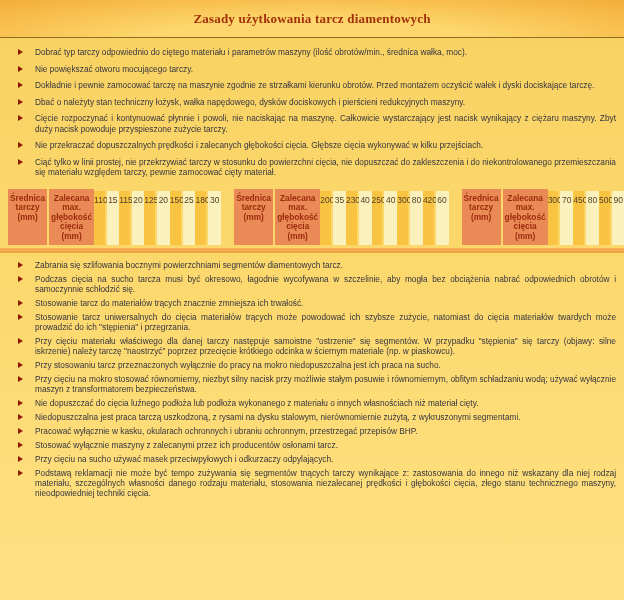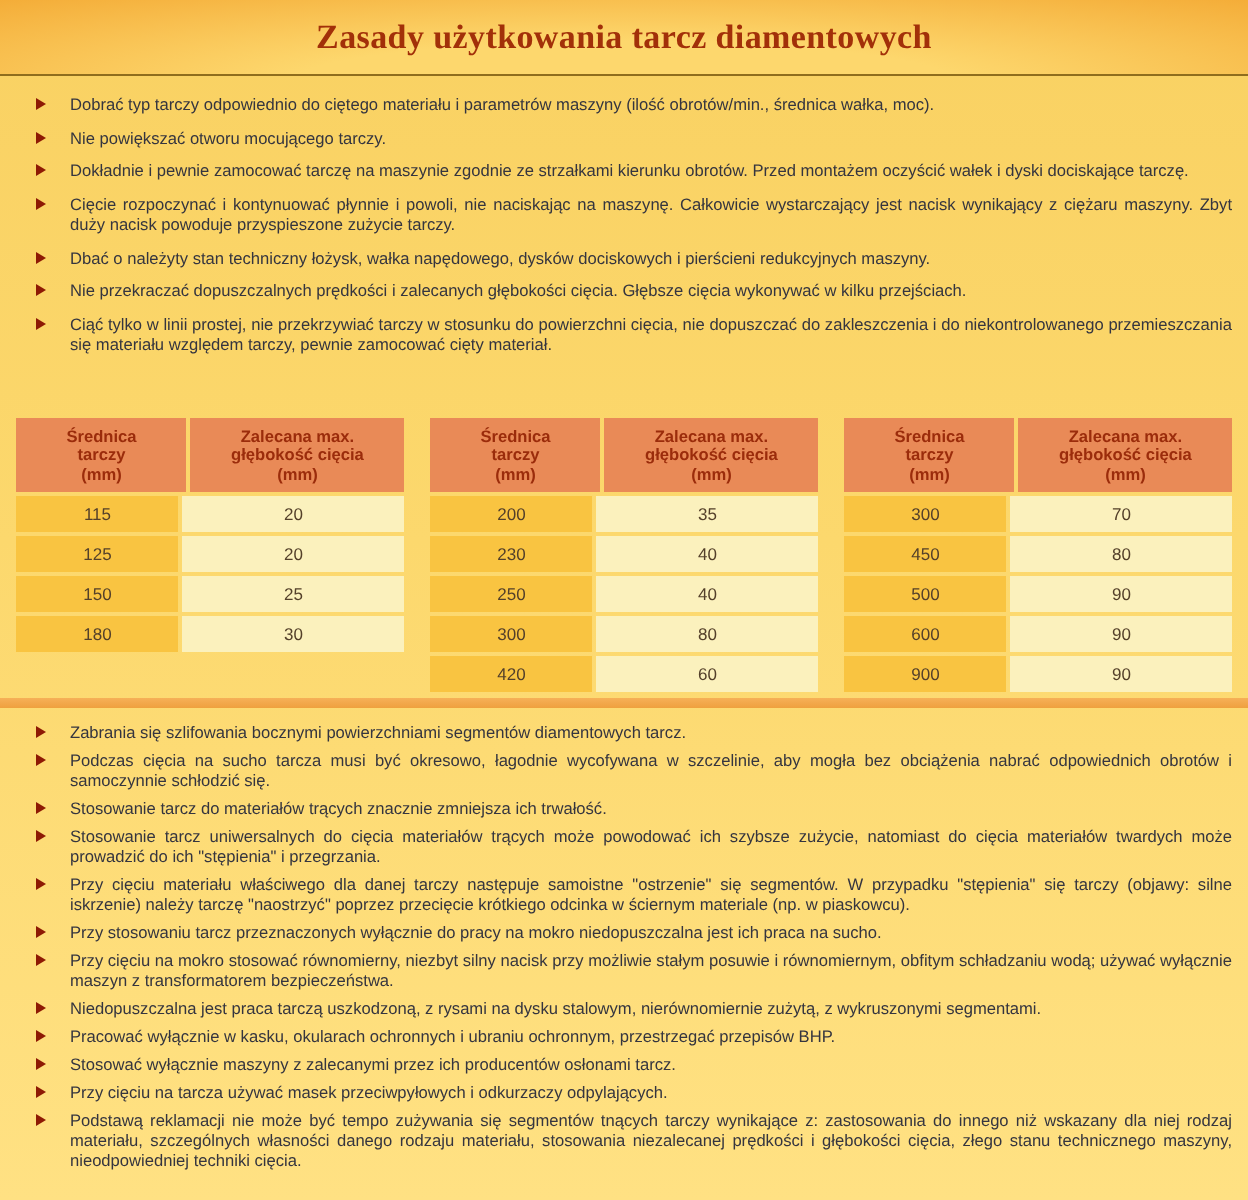--- a/index.html
+++ b/index.html
@@ -13,21 +13,21 @@
   
   .titlebar{
     height:37px;
     background:radial-gradient(95% 200% at 50% 112%, #fdd76d 28%, #f4ac37 78%, #e99a27 100%);
     border-bottom:1px solid #8f6d1d;
   }
   .titlebar h1{
     margin:0;
     font-family:"Liberation Serif", serif;
     font-weight:bold;
-    font-size:17px;
+    font-size:13px;
     line-height:37px;
     text-align:center;
     color:#a23009;
     letter-spacing:.2px;
   }
 
   
   ul.rules{list-style:none;margin:0;padding:9px 8px 0 17px;}
   ul.rules li{
     position:relative;
@@ -43,21 +43,21 @@
   .blt{
     position:absolute;left:1px;top:2px;
     width:0;height:0;
     border-left:5px solid #8e1a04;
     border-top:3px solid transparent;
     border-bottom:3px solid transparent;
   }
 
   
   .tables{display:flex;gap:13px;padding:5px 8px 0 8px;}
-  .dtable{flex:1;display:flex;flex-direction:column;margin-top:20px;}
+  .dtable{flex:1;display:flex;flex-direction:row;}
   .thead{display:flex;gap:2px;}
   .th{
     background:#e98a57;
     color:#9b2c0b;
     font-weight:bold;
     font-size:8.3px;
     line-height:9.5px;
     text-align:center;
     white-space:pre-line;
     padding:5px 2px 4px 2px;
@@ -86,37 +86,41 @@
 <div class="page">
 
   <header class="titlebar">
     <h1>Zasady użytkowania tarcz diamentowych</h1>
   </header>
 
   <ul class="rules top">
     <li><span class="blt"></span><span>Dobrać typ tarczy odpowiednio do ciętego materiału i parametrów maszyny (ilość obrotów/min., średnica wałka, moc).</span></li>
     <li><span class="blt"></span><span>Nie powiększać otworu mocującego tarczy.</span></li>
     <li><span class="blt"></span><span>Dokładnie i pewnie zamocować tarczę na maszynie zgodnie ze strzałkami kierunku obrotów. Przed montażem oczyścić wałek i dyski dociskające tarczę.</span></li>
+    <li><span class="blt"></span><span>Dbać o należyty stan techniczny łożysk, wałka napędowego, dysków dociskowych i pierścieni redukcyjnych maszyny.</span></li>
     <li><span class="blt"></span><span>Cięcie rozpoczynać i kontynuować płynnie i powoli, nie naciskając na maszynę. Całkowicie wystarczający jest nacisk wynikający z ciężaru maszyny. Zbyt duży nacisk powoduje przyspieszone zużycie tarczy.</span></li>
-    <li><span class="blt"></span><span>Dbać o należyty stan techniczny łożysk, wałka napędowego, dysków dociskowych i pierścieni redukcyjnych maszyny.</span></li>
     <li><span class="blt"></span><span>Nie przekraczać dopuszczalnych prędkości i zalecanych głębokości cięcia. Głębsze cięcia wykonywać w kilku przejściach.</span></li>
     <li><span class="blt"></span><span>Ciąć tylko w linii prostej, nie przekrzywiać tarczy w stosunku do powierzchni cięcia, nie dopuszczać do zakleszczenia i do niekontrolowanego przemieszczania się materiału względem tarczy, pewnie zamocować cięty materiał.</span></li>
   </ul>
 
   <section class="tables">
 
     <div class="dtable">
       <div class="thead">
         <div class="th c1">Średnica
 tarczy
 (mm)</div>
         <div class="th c2">Zalecana max.
 głębokość cięcia
 (mm)</div>
       </div>
+      <div class="trow">
+          <div class="td c1">110</div>
+          <div class="td c2">15</div>
+        </div>
       <div class="trow">
           <div class="td c1">115</div>
           <div class="td c2">20</div>
         </div>
       <div class="trow">
           <div class="td c1">125</div>
           <div class="td c2">20</div>
         </div>
       <div class="trow">
           <div class="td c1">150</div>
@@ -195,21 +199,22 @@
   <div class="divider-bar"></div>
 
   <ul class="rules bottom">
     <li><span class="blt"></span><span>Zabrania się szlifowania bocznymi powierzchniami segmentów diamentowych tarcz.</span></li>
     <li><span class="blt"></span><span>Podczas cięcia na sucho tarcza musi być okresowo, łagodnie wycofywana w szczelinie, aby mogła bez obciążenia nabrać odpowiednich obrotów i samoczynnie schłodzić się.</span></li>
     <li><span class="blt"></span><span>Stosowanie tarcz do materiałów trących znacznie zmniejsza ich trwałość.</span></li>
     <li><span class="blt"></span><span>Stosowanie tarcz uniwersalnych do cięcia materiałów trących może powodować ich szybsze zużycie, natomiast do cięcia materiałów twardych może prowadzić do ich "stępienia" i przegrzania.</span></li>
     <li><span class="blt"></span><span>Przy cięciu materiału właściwego dla danej tarczy następuje samoistne "ostrzenie" się segmentów. W przypadku "stępienia" się tarczy (objawy: silne iskrzenie) należy tarczę "naostrzyć" poprzez przecięcie krótkiego odcinka w ściernym materiale (np. w piaskowcu).</span></li>
     <li><span class="blt"></span><span>Przy stosowaniu tarcz przeznaczonych wyłącznie do pracy na mokro niedopuszczalna jest ich praca na sucho.</span></li>
     <li><span class="blt"></span><span>Przy cięciu na mokro stosować równomierny, niezbyt silny nacisk przy możliwie stałym posuwie i równomiernym, obfitym schładzaniu wodą; używać wyłącznie maszyn z transformatorem bezpieczeństwa.</span></li>
+    <li><span class="blt"></span><span>Nie dopuszczać do cięcia luźnego podłoża lub podłoża wykonanego z materiału o innych własnościach niż materiał cięty.</span></li>
     <li><span class="blt"></span><span>Niedopuszczalna jest praca tarczą uszkodzoną, z rysami na dysku stalowym, nierównomiernie zużytą, z wykruszonymi segmentami.</span></li>
     <li><span class="blt"></span><span>Pracować wyłącznie w kasku, okularach ochronnych i ubraniu ochronnym, przestrzegać przepisów BHP.</span></li>
     <li><span class="blt"></span><span>Stosować wyłącznie maszyny z zalecanymi przez ich producentów osłonami tarcz.</span></li>
-    <li><span class="blt"></span><span>Przy cięciu na tarcza używać masek przeciwpyłowych i odkurzaczy odpylających.</span></li>
+    <li><span class="blt"></span><span>Przy cięciu na sucho używać masek przeciwpyłowych i odkurzaczy odpylających.</span></li>
     <li><span class="blt"></span><span>Podstawą reklamacji nie może być tempo zużywania się segmentów tnących tarczy wynikające z: zastosowania do innego niż wskazany dla niej rodzaj materiału, szczególnych własności danego rodzaju materiału, stosowania niezalecanej prędkości i głębokości cięcia, złego stanu technicznego maszyny, nieodpowiedniej techniki cięcia.</span></li>
 
   </ul>
 
 </div>
 
 </body></html>

